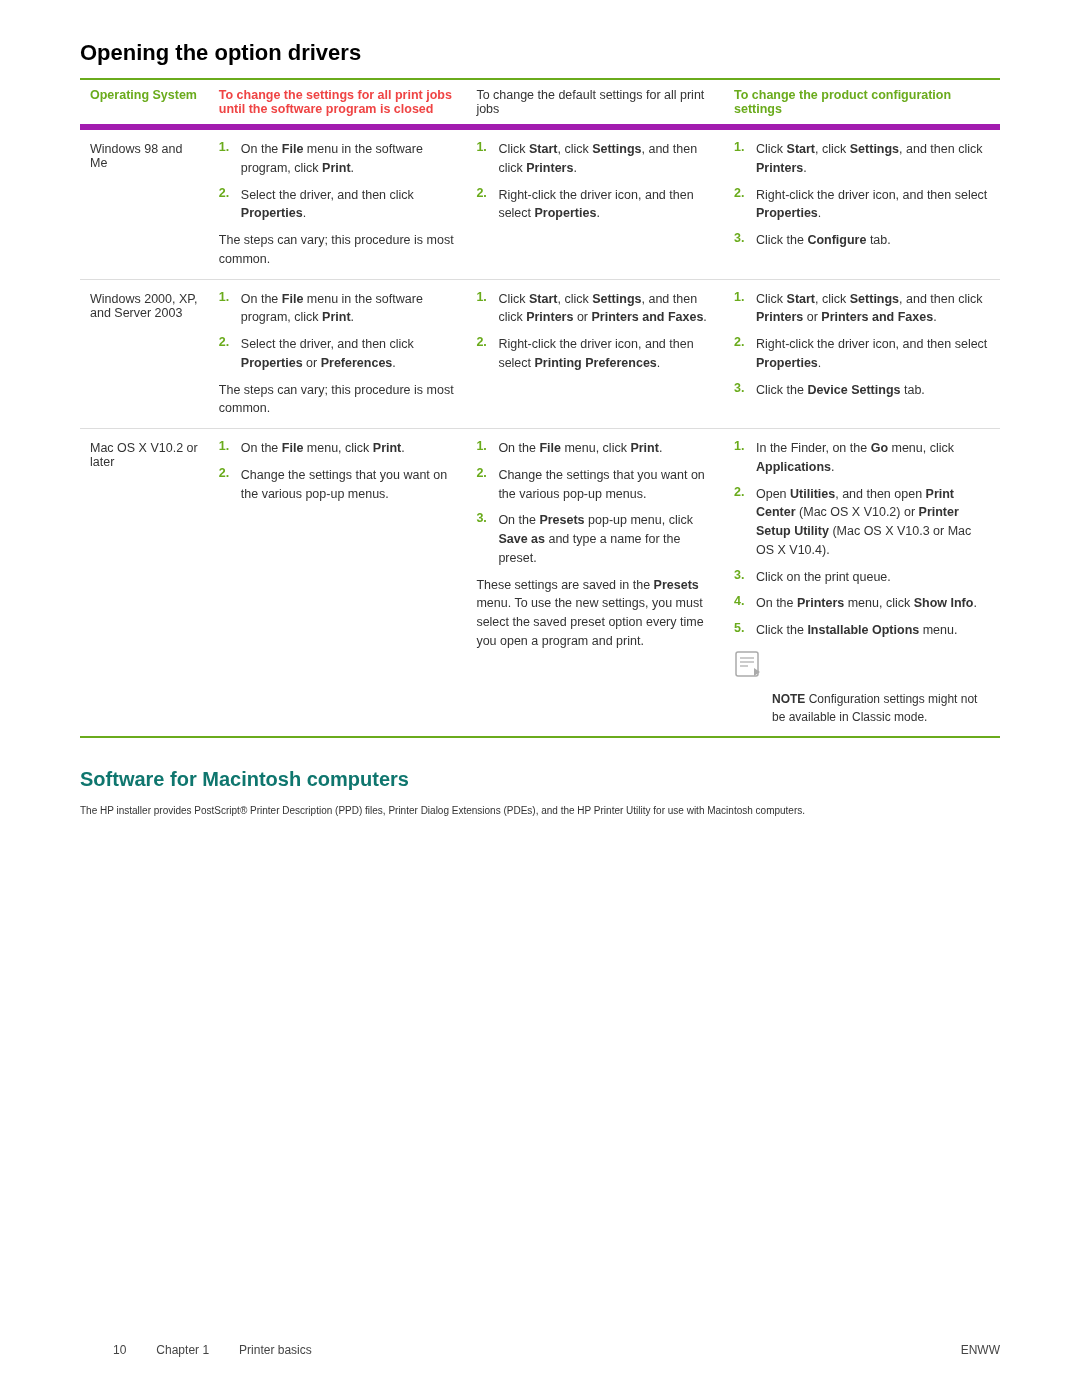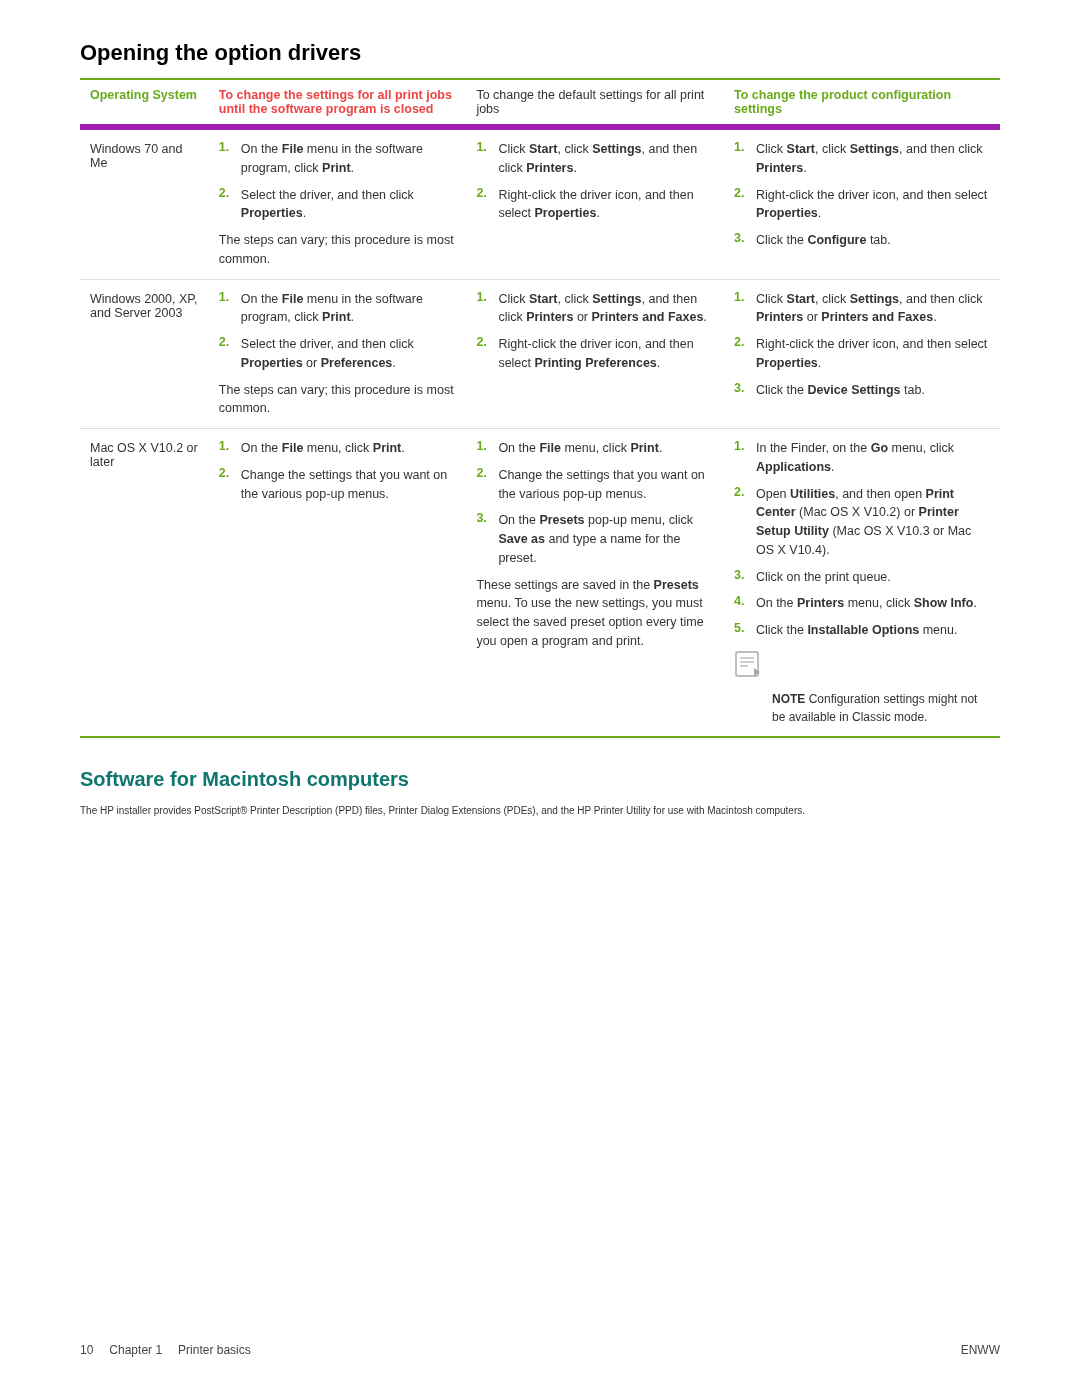--- a/index.html
+++ b/index.html
@@ -153,21 +153,22 @@
       right: 80px;
       display: flex;
       justify-content: space-between;
       align-items: center;
       font-size: 12px;
       color: #444;
     }
 
     .footer-left {
       display: flex;
-      gap: 16px;
+      gap: 30px;
+      margin-left: 33px;
     }
 
     
     .body-text {
       font-size: 10px;
       line-height: 1.6;
       margin-bottom: 14px;
     }
 
     .link {
@@ -192,21 +193,21 @@
           <span>To change the default settings for all print jobs</span>
         </th>
         <th class="col4">
           <span>To change the product configuration settings</span>
         </th>
       </tr>
     </thead>
     <tbody>
 
       <tr>
-        <td class="os-col">Windows 70 and Me</td>
+        <td class="os-col">Windows 98 and Me</td>
         <td>
           <ol class="step-list">
             <li>
               <span class="step-num">1.</span>
               <span class="step-text">On the <b>File</b> menu in the software program, click <b>Print</b>.</span>
             </li>
             <li>
               <span class="step-num">2.</span>
               <span class="step-text">Select the driver, and then click <b>Properties</b>.</span>
             </li>

